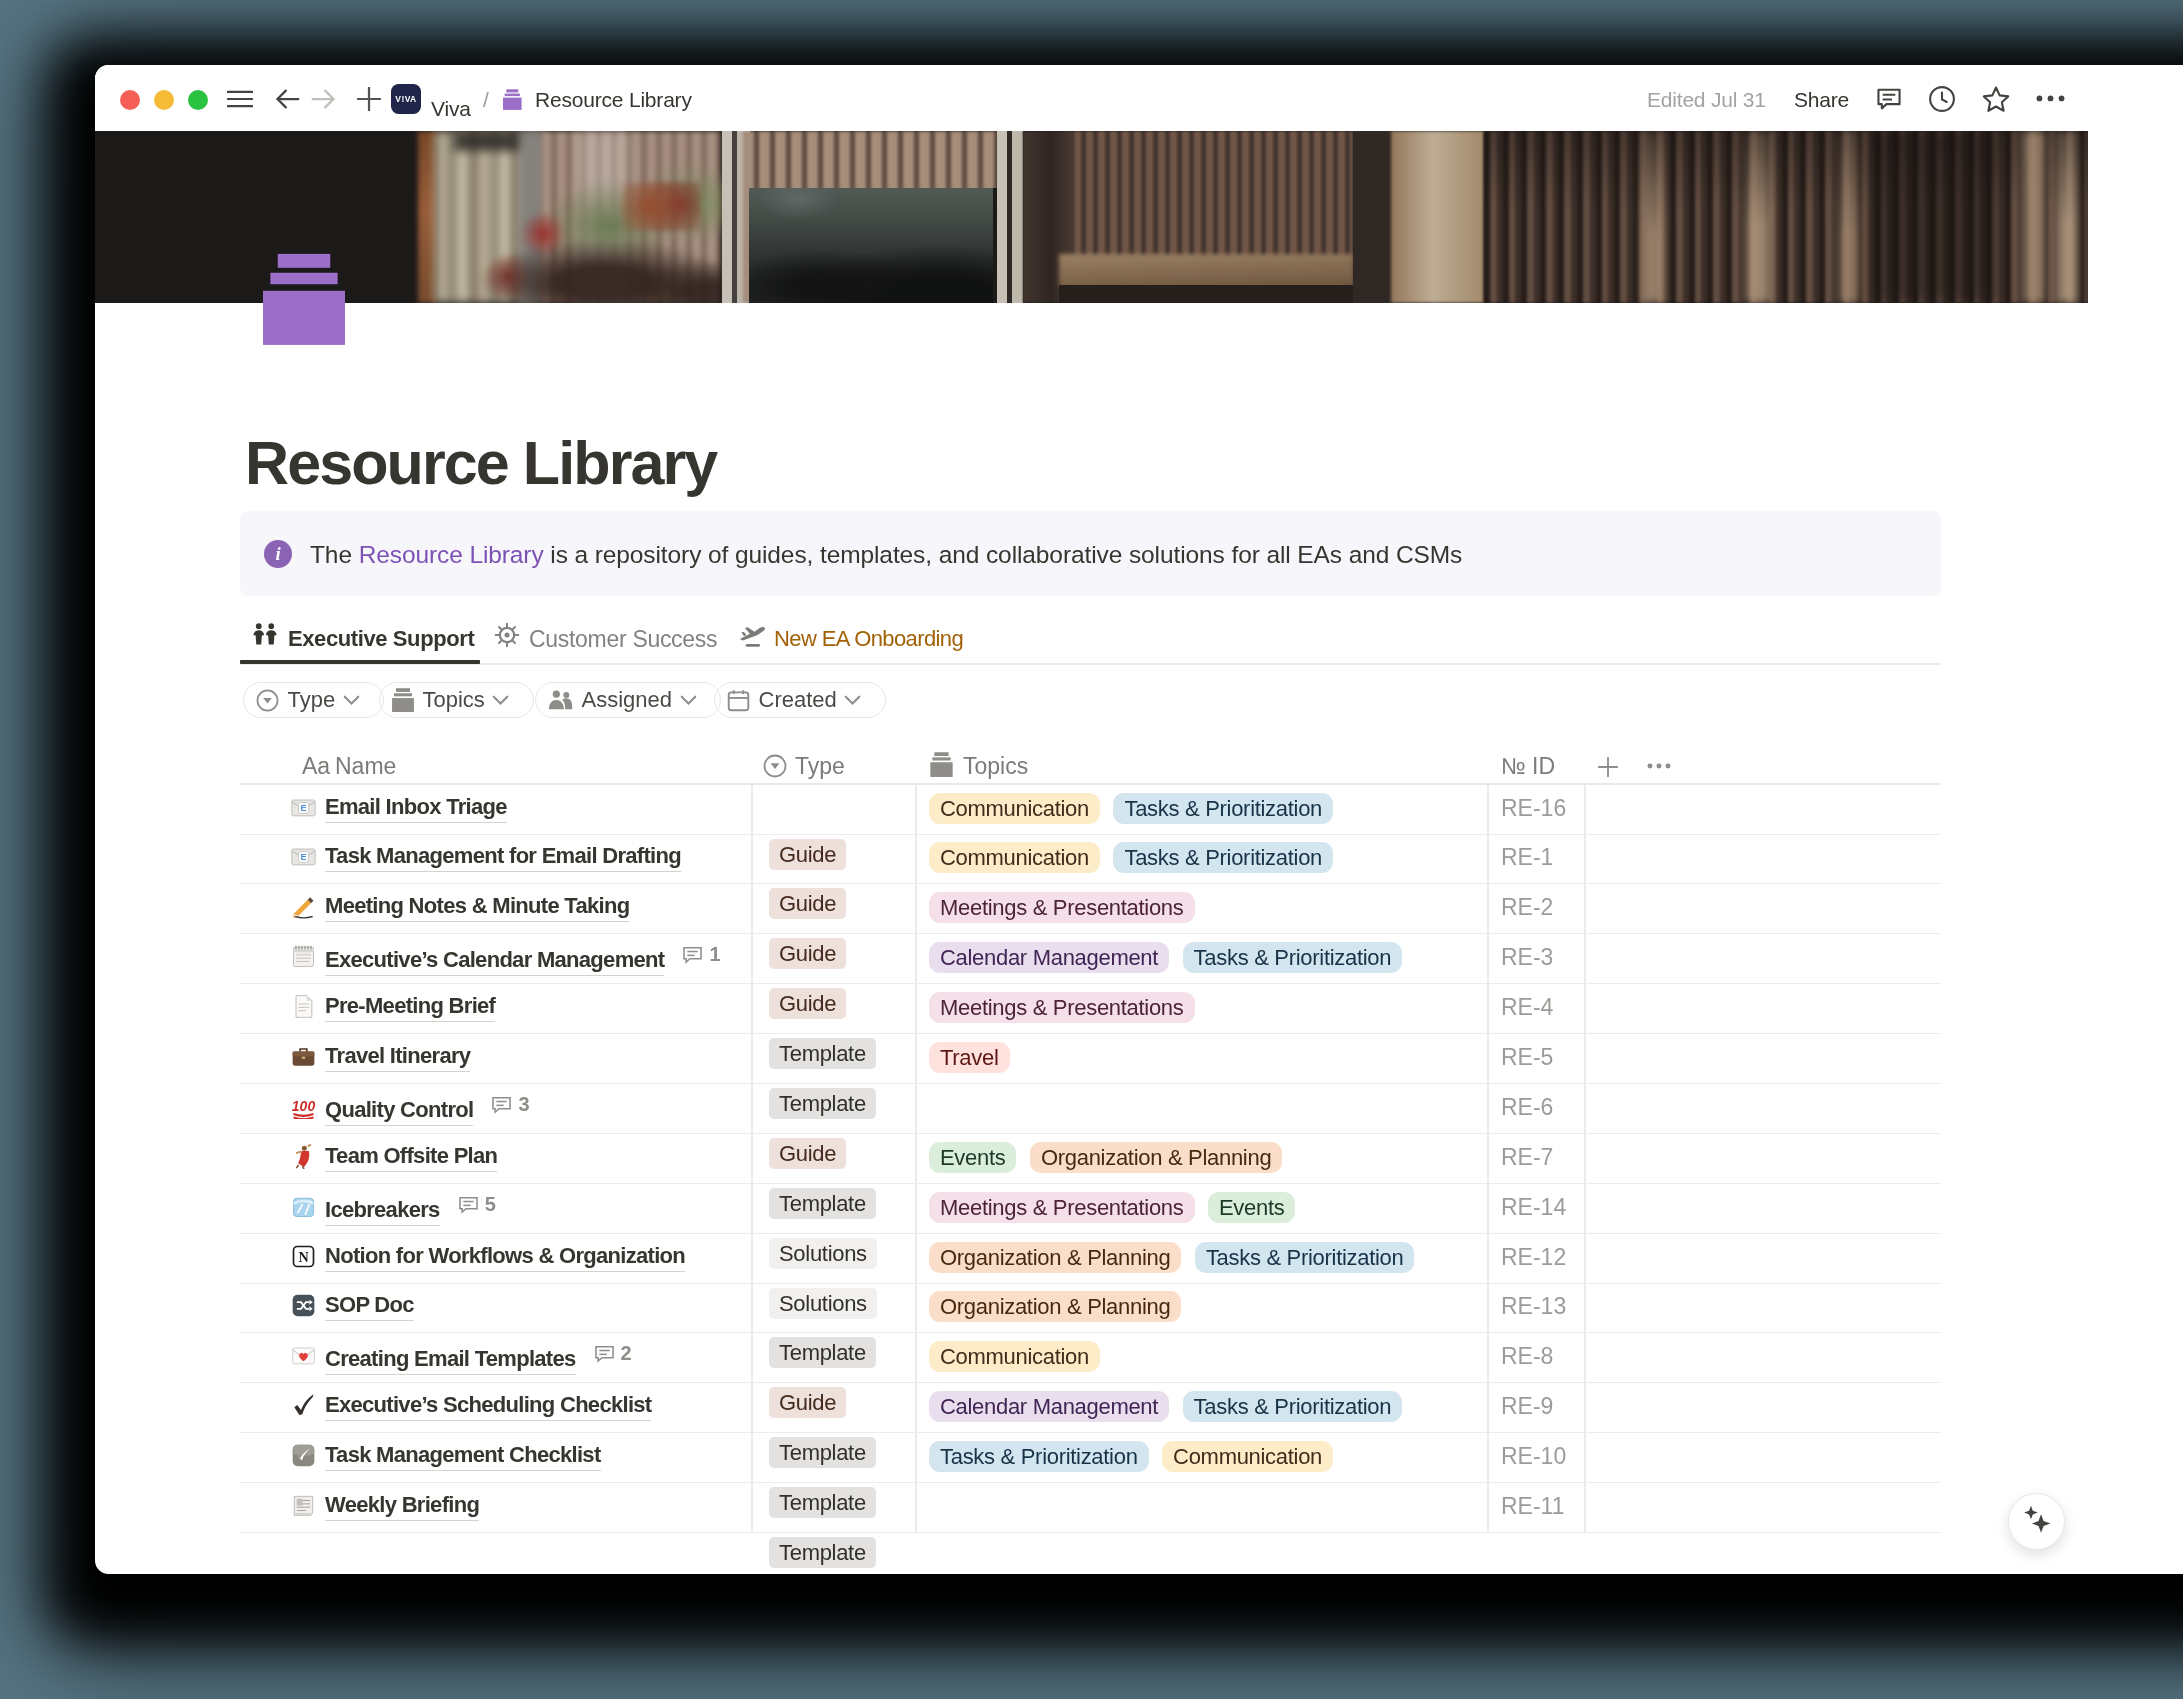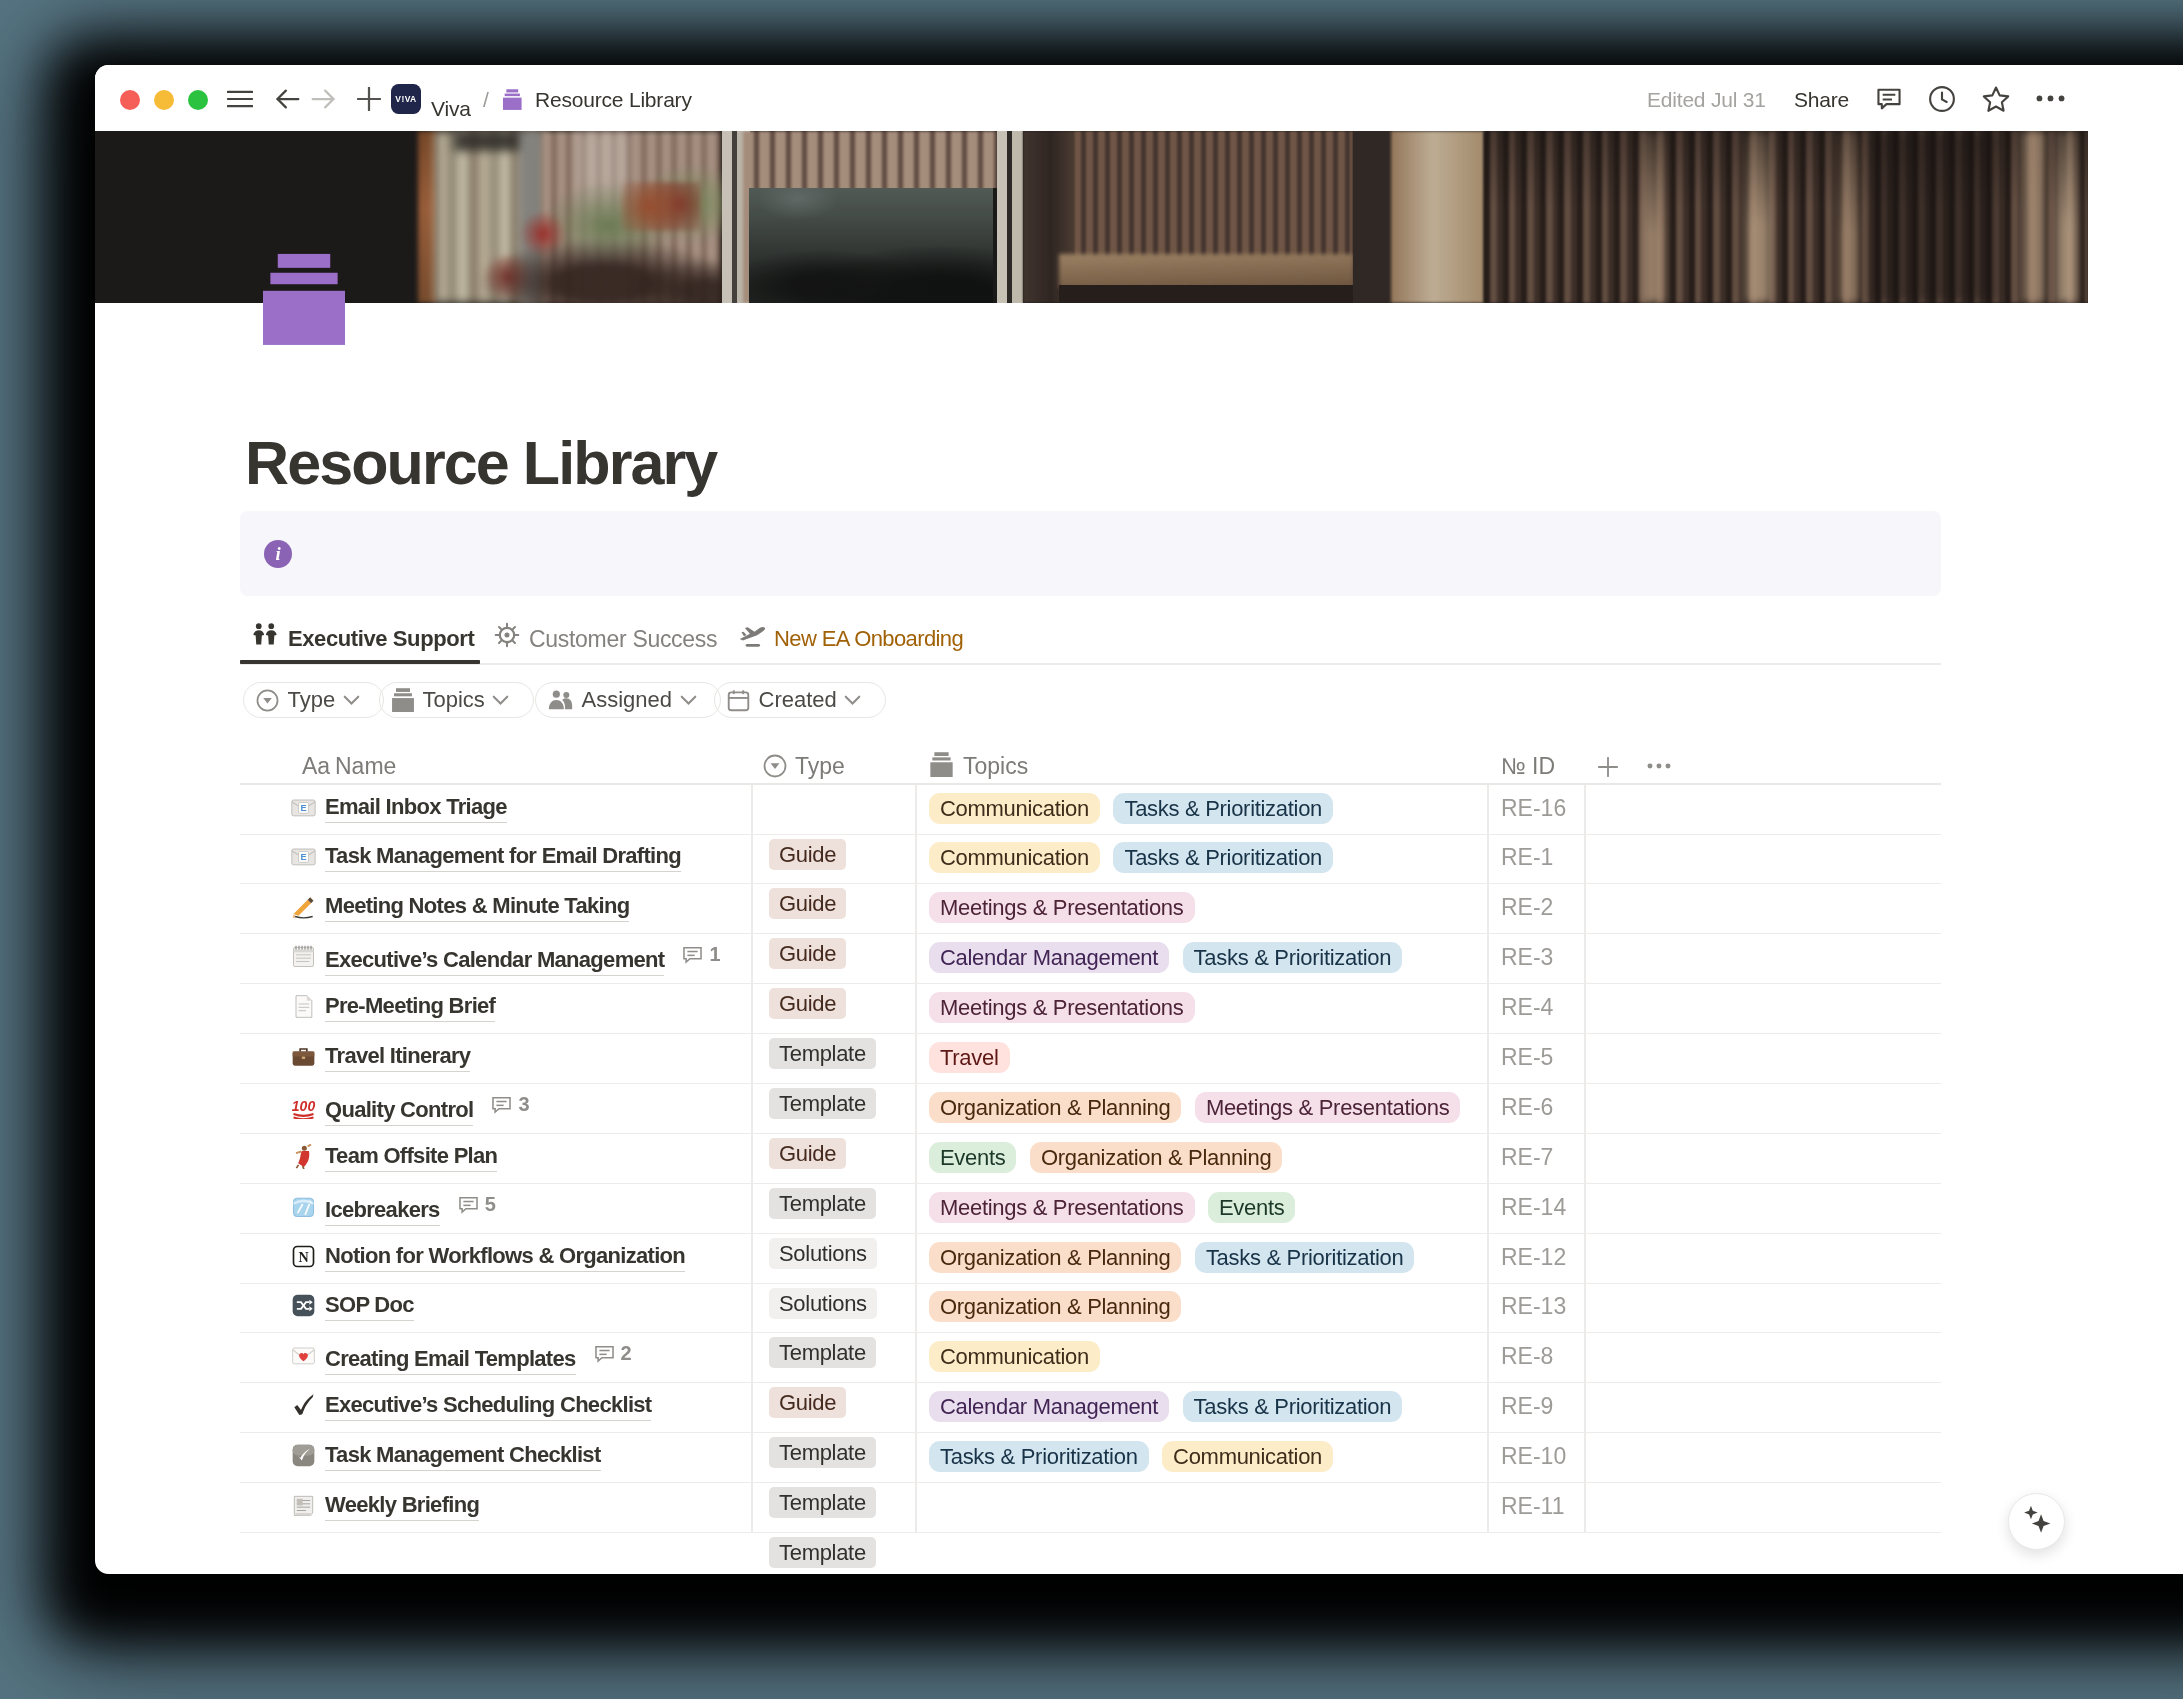--- a/index.html
+++ b/index.html
@@ -178,20 +178,21 @@
         <rect x="9" y="24" width="82" height="14" fill="#9b6fc7"></rect>
         <rect x="0" y="46" width="100" height="66" fill="#9b6fc7"></rect>
       </svg></div>
 
   <div class="title">Resource Library</div>
   <div class="callout">
     <span class="ci"><svg width="28" height="28" viewBox="0 0 33 33">
           <circle cx="16.5" cy="16.5" r="16.5" fill="#8a63b4"></circle>
           <text x="16.5" y="24" text-anchor="middle" font-family="Liberation Serif" font-size="22" font-weight="bold" fill="#fff" font-style="italic">i</text>
         </svg></span>
+    <span class="ct">The <span class="purple">Resource Library</span> is a repository of guides, templates, and collaborative solutions for all EAs and CSMs</span>
   </div>
 
   <svg class="ticon" style="left:157px;top:557px;" width="26" height="25" viewBox="0 0 31 30">
       <g fill="#37352f">
         <circle cx="8" cy="5" r="3.4"></circle>
         <circle cx="23" cy="5" r="3.4"></circle>
         <path d="M8 10 c-3.6 0-6 2.4-6.5 5.5 l2.8 0.6 0.7 11 h6 l0.7 -11 2.8 -0.6 C14 12.4 11.6 10 8 10 z"></path>
         <path d="M23 10 c-3.6 0-6 2.4-6.5 5.5 l2.8 0.6 0.7 11 h6 l0.7 -11 2.8 -0.6 C29 12.4 26.6 10 23 10 z"></path>
       </g>
     </svg>
@@ -404,21 +405,20 @@
         </svg></span>
 <span class="rname"><span class="rn-u">Quality Control</span><span class="cmt">
           <svg width="23" height="23" viewBox="0 0 27 27" fill="none" stroke="#8f8d89" stroke-width="1.8">
             <path d="M3.5 5.5 h20 v13 h-13 l-4.5 4 v-4 h-2.5 z"></path>
             <line x1="7.5" y1="10" x2="19.5" y2="10"></line>
             <line x1="7.5" y1="14.5" x2="16" y2="14.5"></line>
           </svg>
           <span class="cmtn">3</span>
         </span></span>
 <span class="rtype" style="background:#eee0da;color:#442a1e">Guide</span>
-<span class="rtags"><span class="tg" style="background:#fadec9;color:#49290e">Organization &amp; Planning</span><span class="tg" style="background:#f5e0e9;color:#4c2337">Meetings &amp; Presentations</span></span>
 <span class="rid">RE-6</span>
 </div>
 <div class="row" style="top:1069px">
 <span class="remoji"><svg width="25" height="25" viewBox="0 0 30 30">
           <circle cx="16" cy="5" r="3" fill="#8a5a34"></circle>
           <path d="M20 3 l4 -2.5" stroke="#c9935e" stroke-width="2.4"></path>
           <path d="M12.5 9 l-6.5 2" stroke="#c9935e" stroke-width="2.4"></path>
           <path d="M13 8.5 c-2 4 -1 8 -4.5 14.5 l7 4.5 c5.5 -5 7.5 -12.5 6 -19 z" fill="#d2372f"></path>
           <path d="M9 25 l-2.5 4 M14 26.5 l1.5 3.5" stroke="#8a5a34" stroke-width="2"></path>
         </svg></span>

